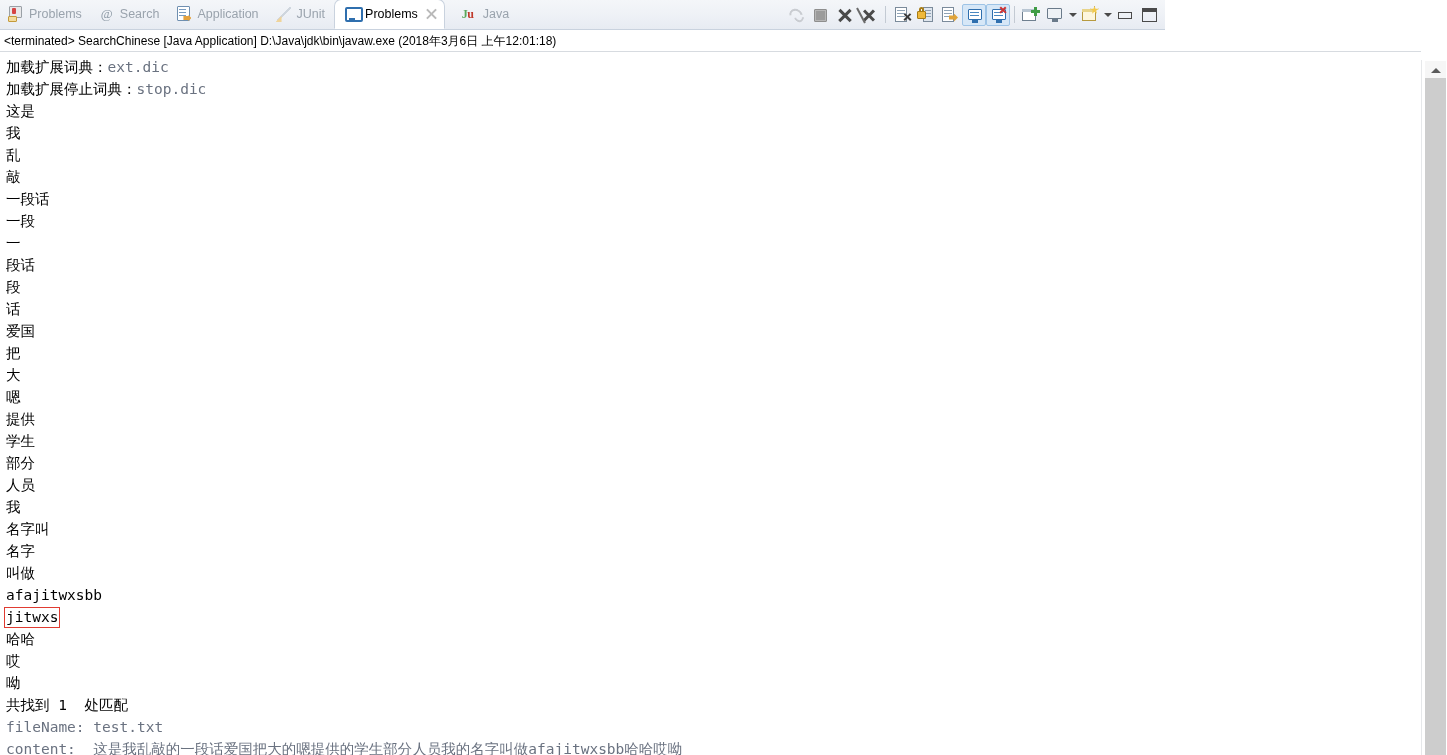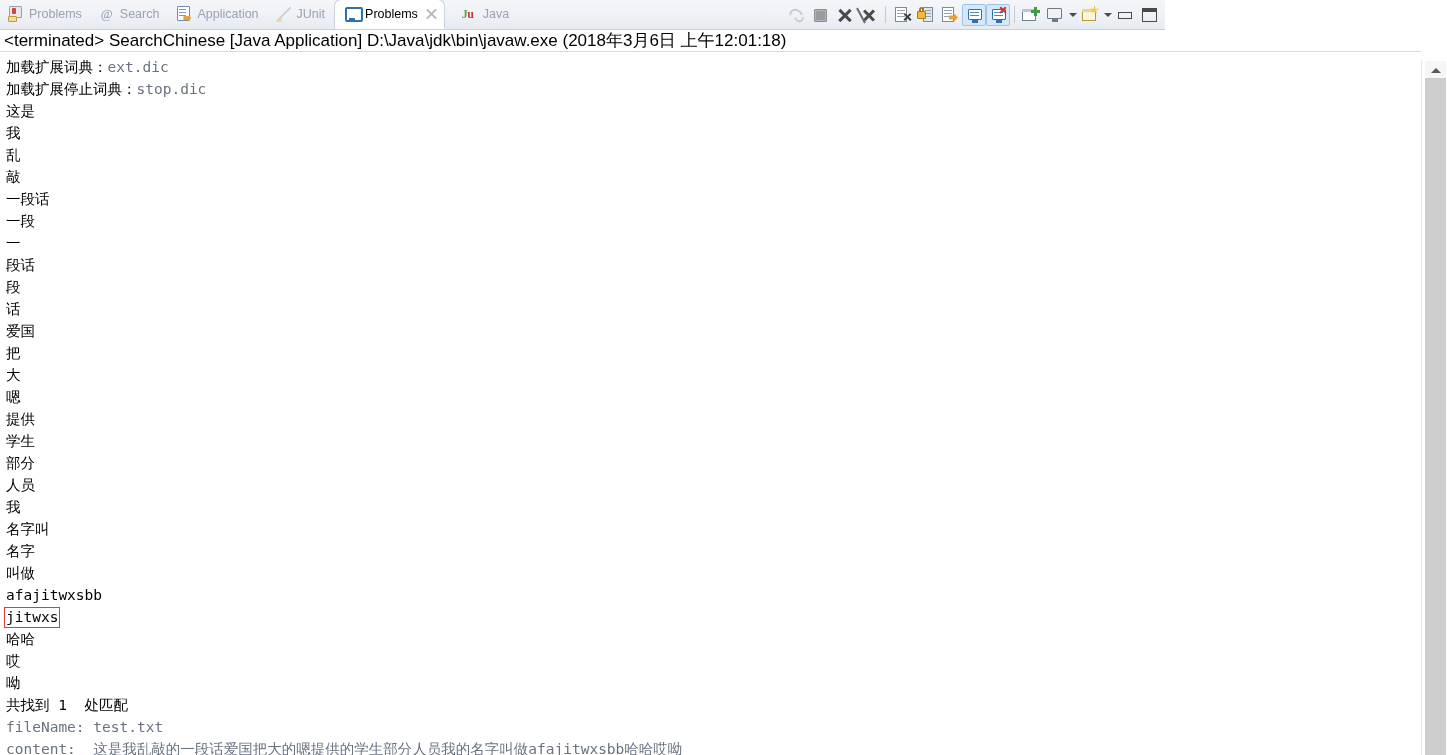--- a/index.html
+++ b/index.html
@@ -309,21 +309,21 @@
   
   #consolewrap {
     position: relative;
     width: 1447px;
     height: 725px;
     background: #ffffff;
     overflow: hidden;
   }
   #header-line {
     font-family: "Liberation Sans", sans-serif;
-    font-size: 17px;
+    font-size: 12px;
     color: #000000;
     padding: 4px 0 3px 4px;
     white-space: nowrap;
     line-height: 14px;
   }
   #divider {
     height: 1px; background: #d7dbe0; width: 1421px; margin-left: 0;
   }
   #output {
     position: relative;

